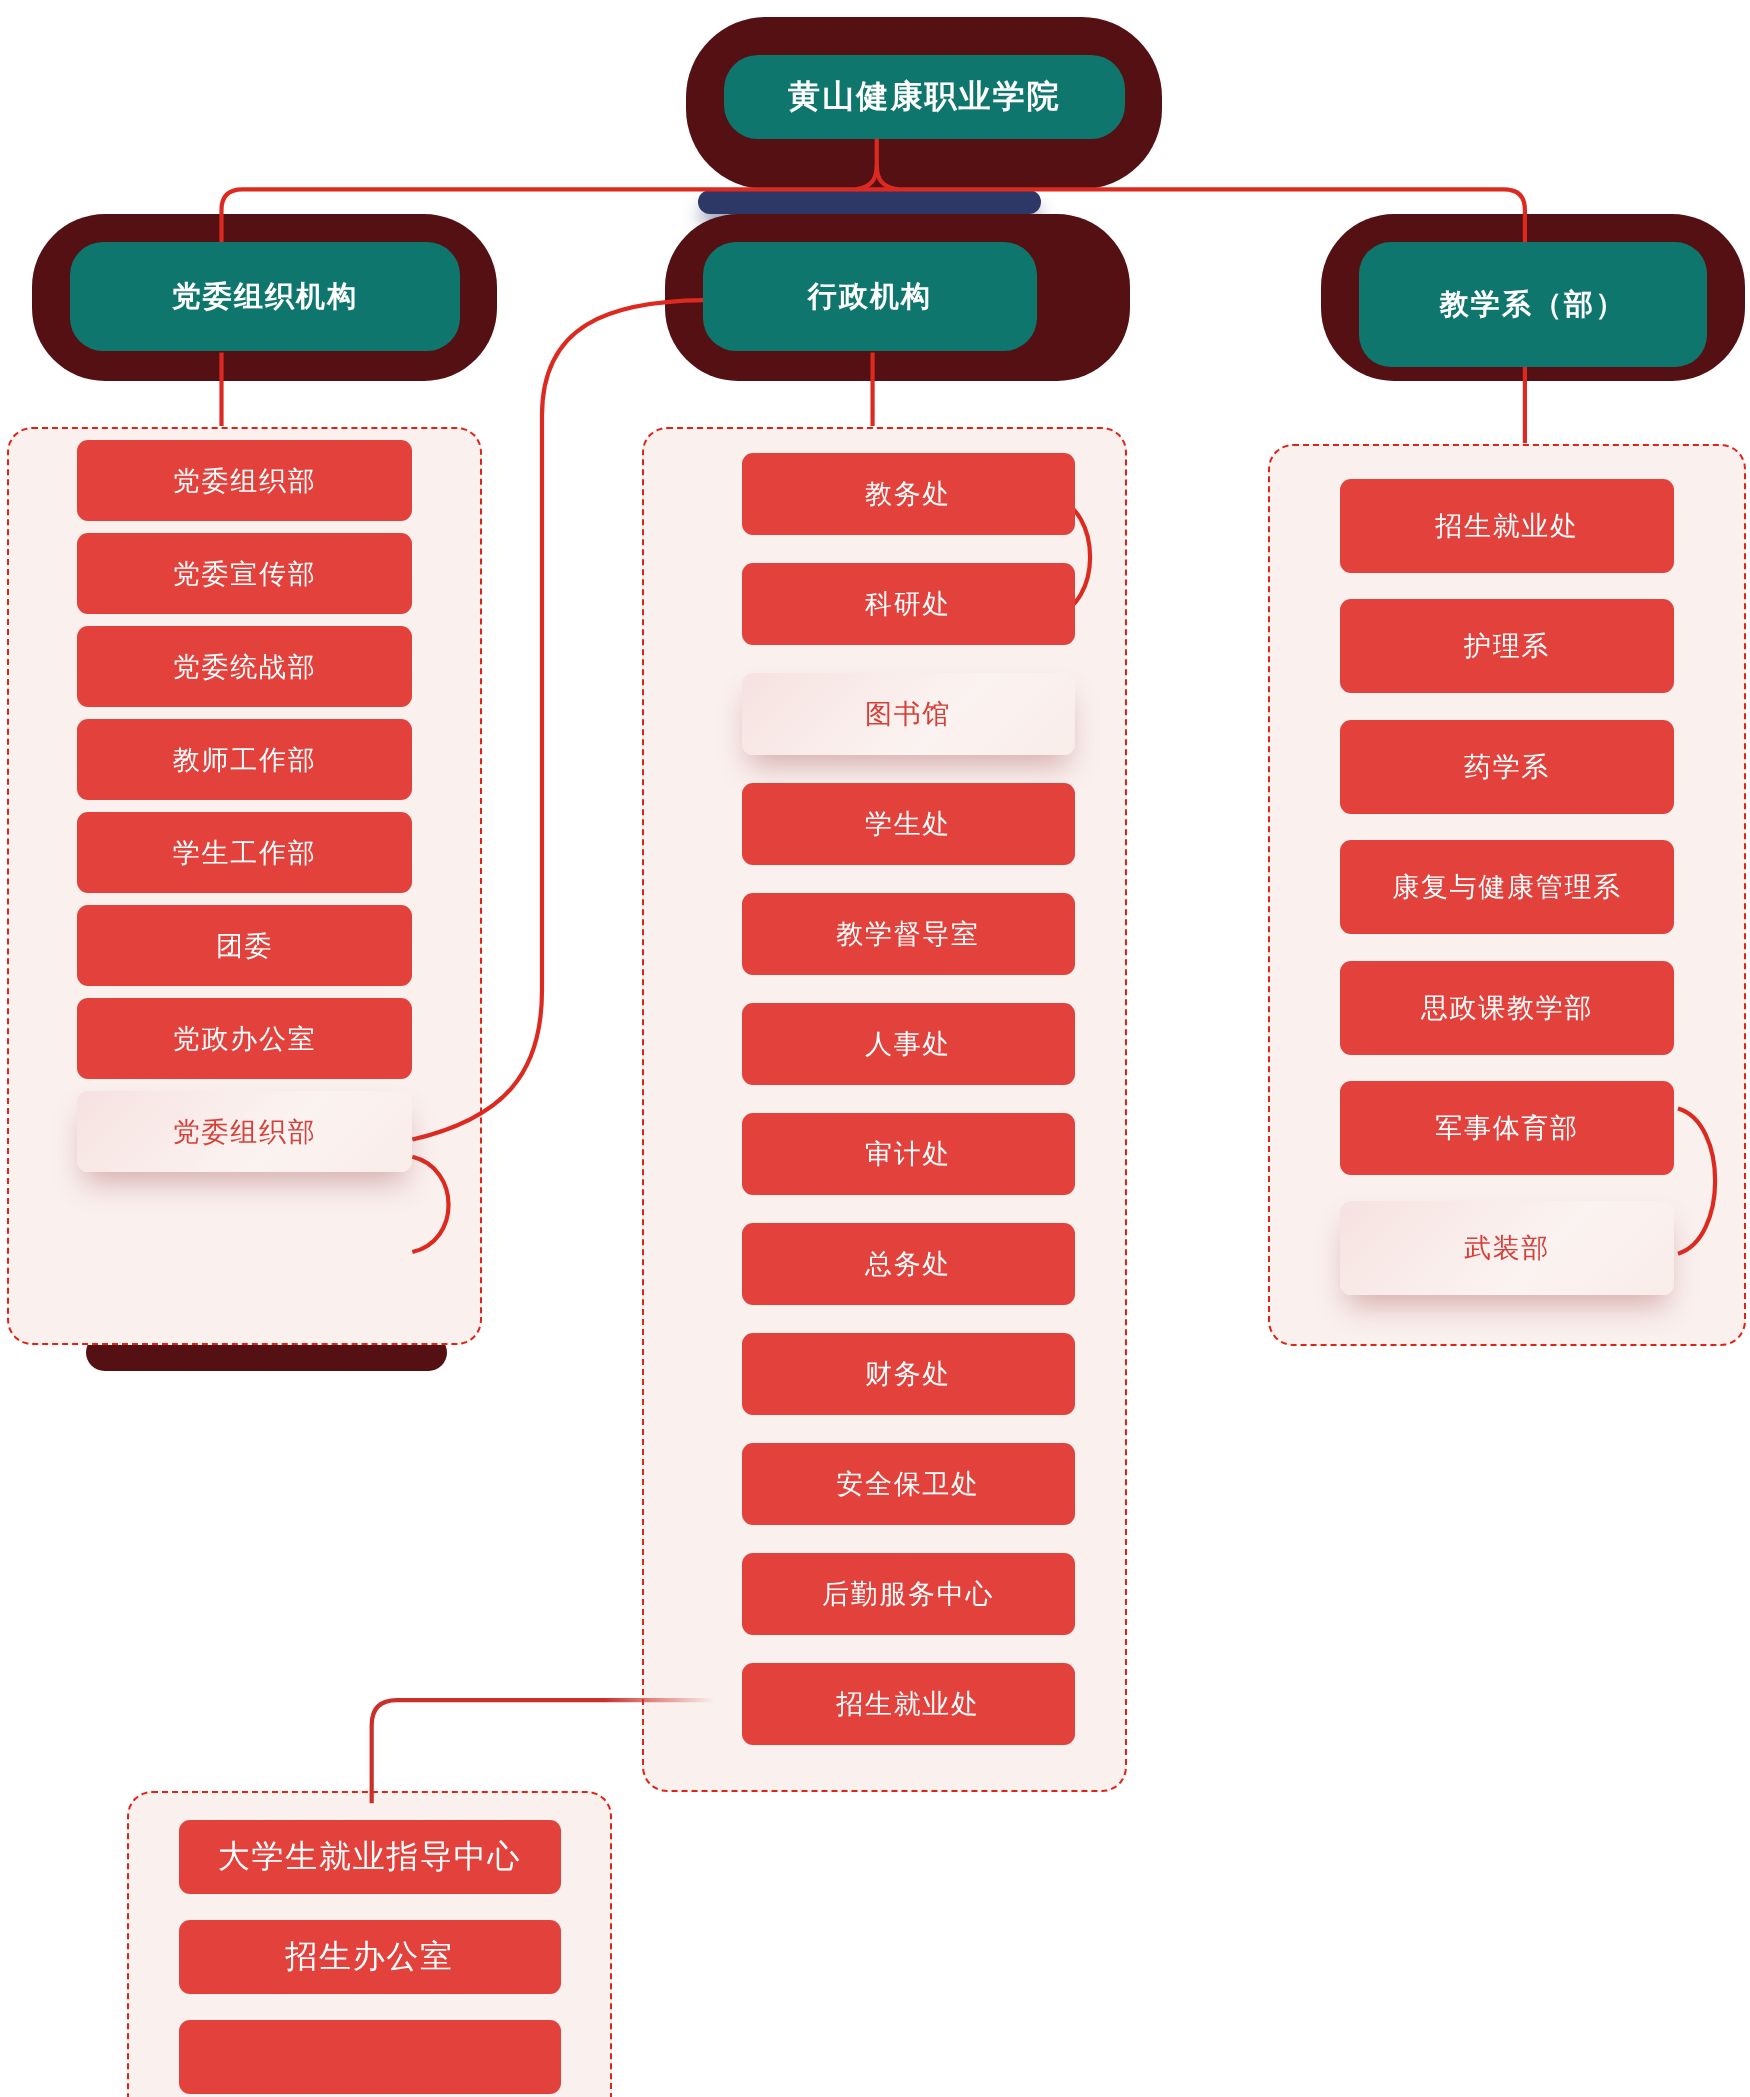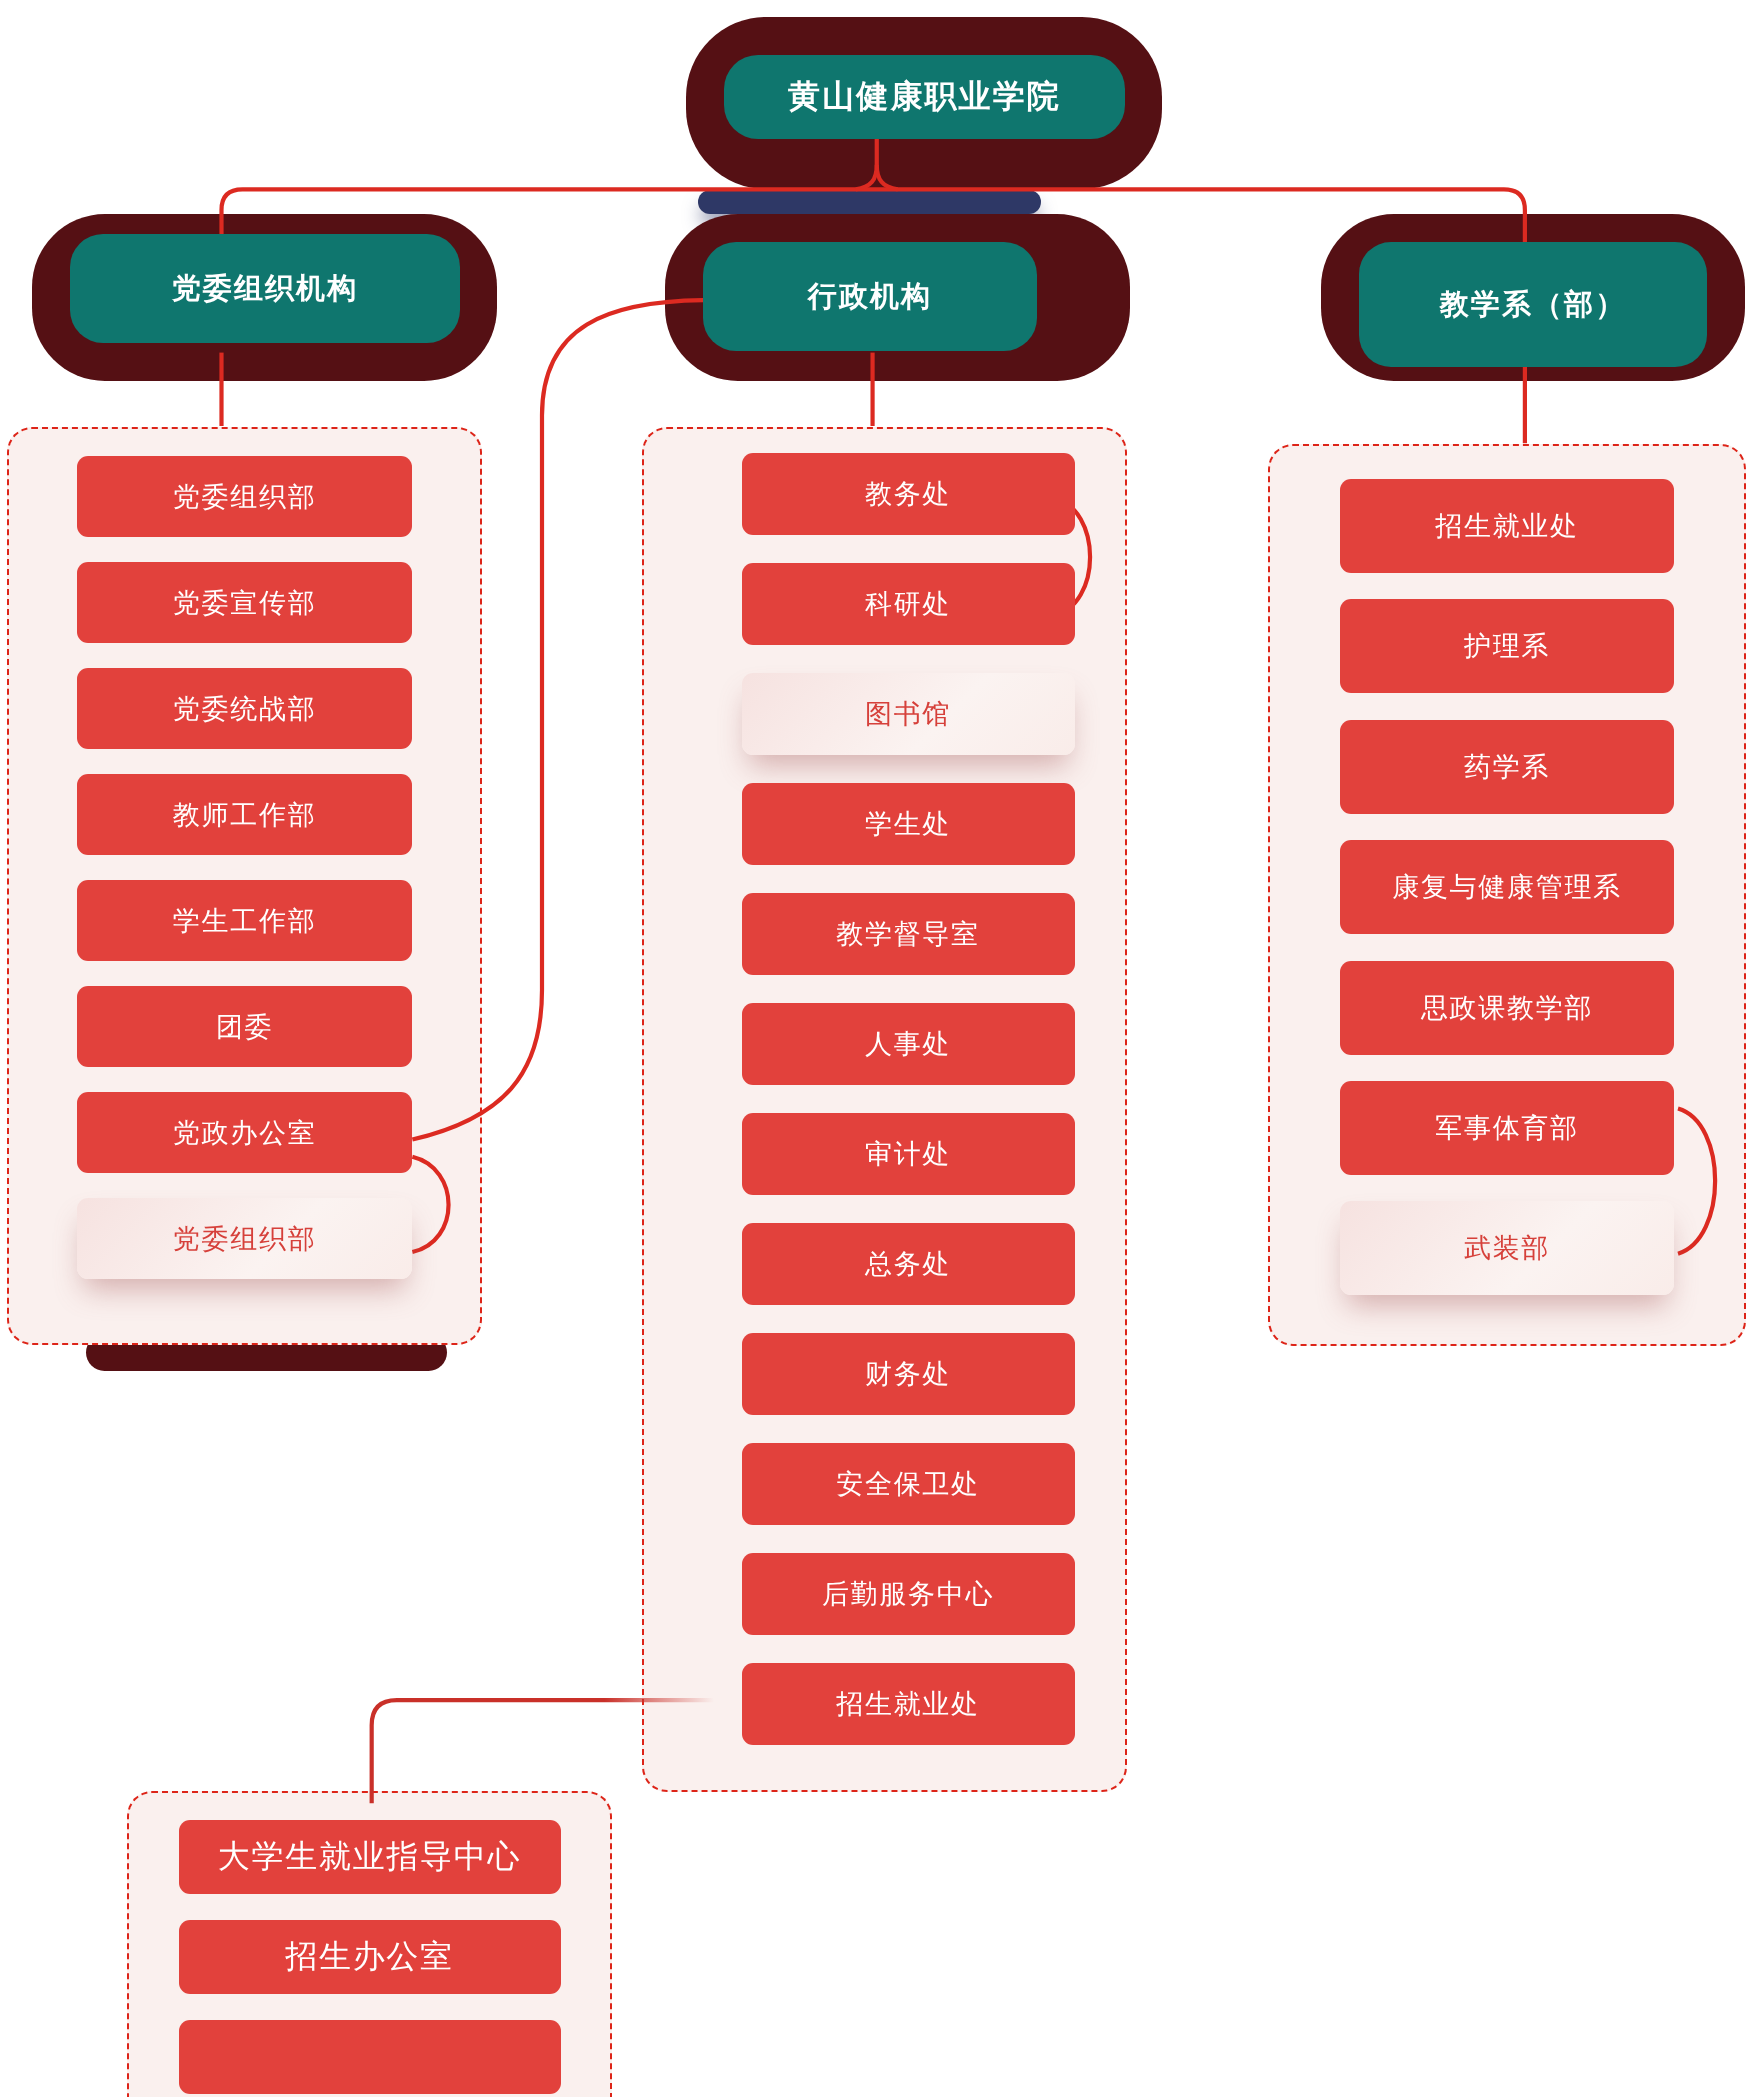--- a/index.html
+++ b/index.html
@@ -20,40 +20,40 @@
   
   .pill-outer{position:absolute;background:#551014;z-index:2;}
   .pill-inner{
     position:absolute;display:flex;align-items:center;justify-content:center;
     background:#0f766e;color:#ffffff;font-weight:600;letter-spacing:2.1px;z-index:6;
     white-space:nowrap;
   }
   #root-outer{left:686px;top:17px;width:476px;height:172px;border-radius:80px;}
   #root-inner{left:724px;top:55px;width:401px;height:84px;border-radius:34px;font-size:32px;}
   #party-outer{left:32px;top:214px;width:465px;height:167px;border-radius:73px;}
-  #party-inner{left:70px;top:234px;width:390px;height:109px;border-radius:33px;font-size:29px;}
+  #party-inner{left:70px;top:242px;width:390px;height:109px;border-radius:33px;font-size:29px;}
   #admin-outer{left:665px;top:214px;width:465px;height:167px;border-radius:73px;}
   #admin-inner{left:703px;top:242px;width:334px;height:109px;border-radius:33px;font-size:29px;}
   #teach-outer{left:1321px;top:214px;width:424px;height:167px;border-radius:73px;}
   #teach-inner{left:1359px;top:242px;width:348px;height:125px;border-radius:32px;font-size:29px;}
   
   .panel{
     position:absolute;background:#faf0ee;border:2.5px dashed #dd2418;border-radius:25px;
     box-sizing:border-box;z-index:3;
   }
   #panel-party{left:7.1px;top:427px;width:475px;height:918px;}
   #panel-admin{left:642px;top:427px;width:485px;height:1365px;}
   #panel-teach{left:1268px;top:444px;width:478px;height:902px;}
   #panel-sub{left:127px;top:1791px;width:485px;height:415px;}
   
   .col{
     position:absolute;display:flex;flex-direction:column;align-items:center;
     box-sizing:border-box;z-index:6;
   }
-  #col-party{left:7.1px;top:427px;width:475px;padding-top:29px;gap:25px;}
+  #col-party{left:7.1px;top:427px;width:475px;padding-top:13px;gap:12px;}
   #col-admin{left:642px;top:427px;width:532px;padding-top:25.6px;gap:28px;}
   #col-teach{left:1268px;top:444px;width:478px;padding-top:35px;gap:26.4px;}
   #col-sub{left:127px;top:1791px;width:485px;padding-top:29px;gap:26px;}
   .item{
     flex:0 0 auto;display:flex;align-items:center;justify-content:center;
     background:#e2413c;color:#ffffff;border-radius:11px;
     font-size:27px;font-weight:500;letter-spacing:1.7px;white-space:nowrap;
   }
   #col-party .item{width:335px;height:81px;}
   #col-admin .item{width:333px;height:82px;}

